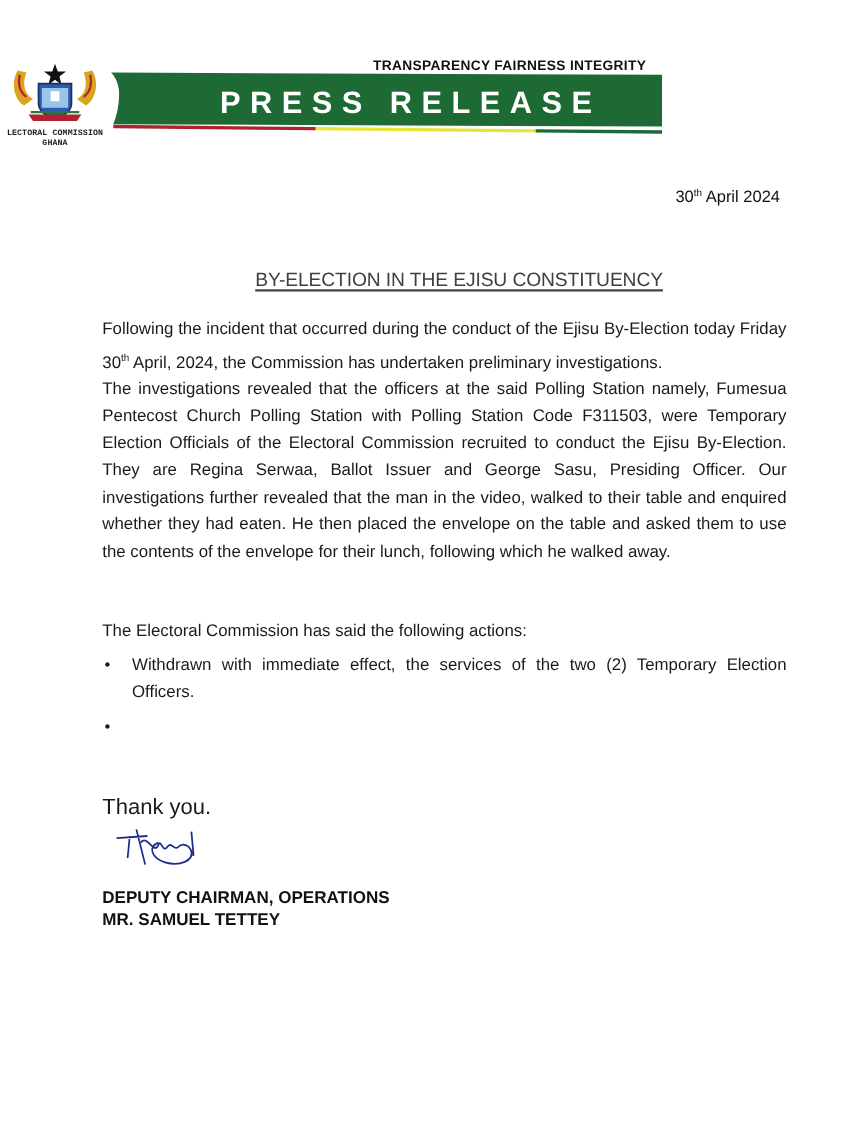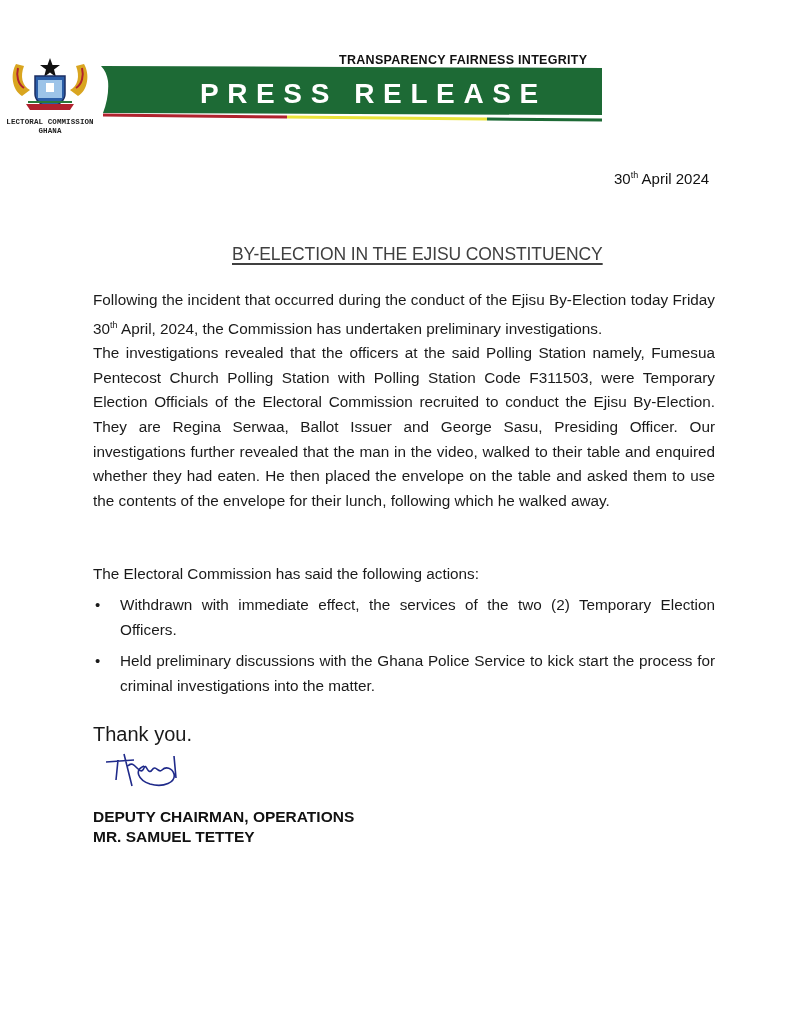--- a/index.html
+++ b/index.html
@@ -65,21 +65,21 @@
 
 <div class="body-text p1">
   <span>Following the incident that occurred during the conduct of the Ejisu By-Election today Friday 30</span><sup style="font-size:9px">th</sup><span> April, 2024, the Commission has undertaken preliminary investigations.</span><br>
   <span>The investigations revealed that the officers at the said Polling Station namely, Fumesua Pentecost Church Polling Station with Polling Station Code F311503, were Temporary Election Officials of the Electoral Commission recruited to conduct the Ejisu By-Election. They are Regina Serwaa, Ballot Issuer and George Sasu, Presiding Officer. Our investigations further revealed that the man in the video, walked to their table and enquired whether they had eaten. He then placed the envelope on the table and asked them to use the contents of the envelope for their lunch, following which he walked away.</span>
 </div>
 
 <div class="body-text p2">The Electoral Commission has said the following actions:</div>
 
 <ul class="bullets">
   <li><span class="dot">•</span><span>Withdrawn with immediate effect, the services of the two (2) Temporary Election Officers.</span></li>
-  <li><span class="dot">•</span><span>Held preliminary discussions with the Ghana Police Service to kick start the process for criminal investigations into the matter.</span></li>
+  <li><span class="dot">•</span></li>
 </ul>
 
 <div class="thanks">Thank you.</div>
 
 <svg class="sig" viewBox="0 0 80 45">
   <path d="M2 14 L30 12 M14 12 L12 32 M20 6 L28 38 M24 18 C30 10 36 30 40 20 C42 14 44 28 48 22 C52 16 54 26 58 22 C62 18 68 20 70 26 C72 34 60 40 46 36 C34 32 30 22 40 18 M70 8 L72 30" stroke="#1f2a8a" stroke-width="1.6" fill="none"></path>
 </svg>
 
 <div class="name">
   <div>DEPUTY CHAIRMAN, OPERATIONS</div>

